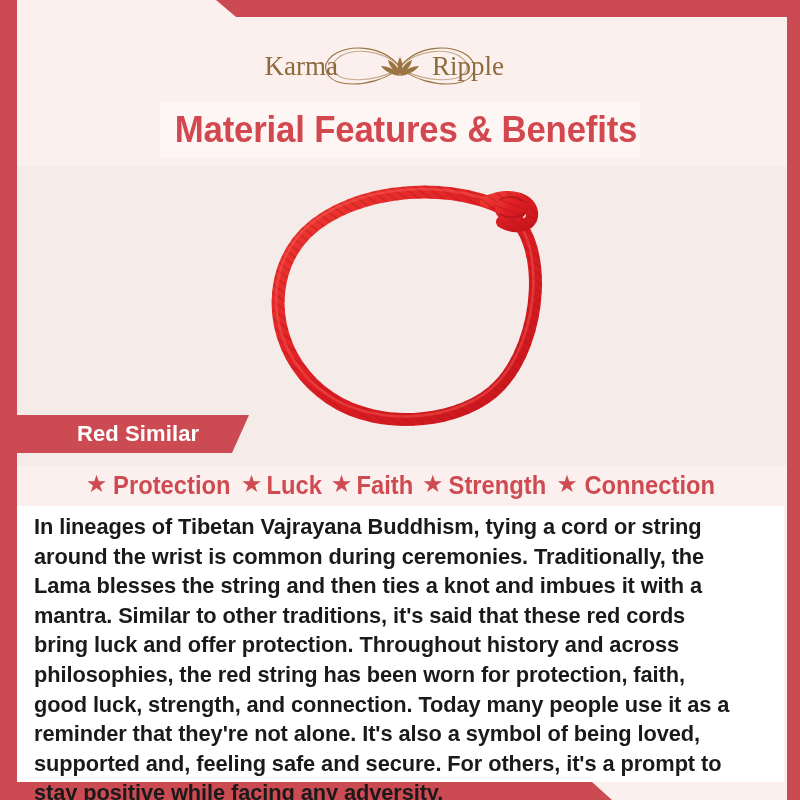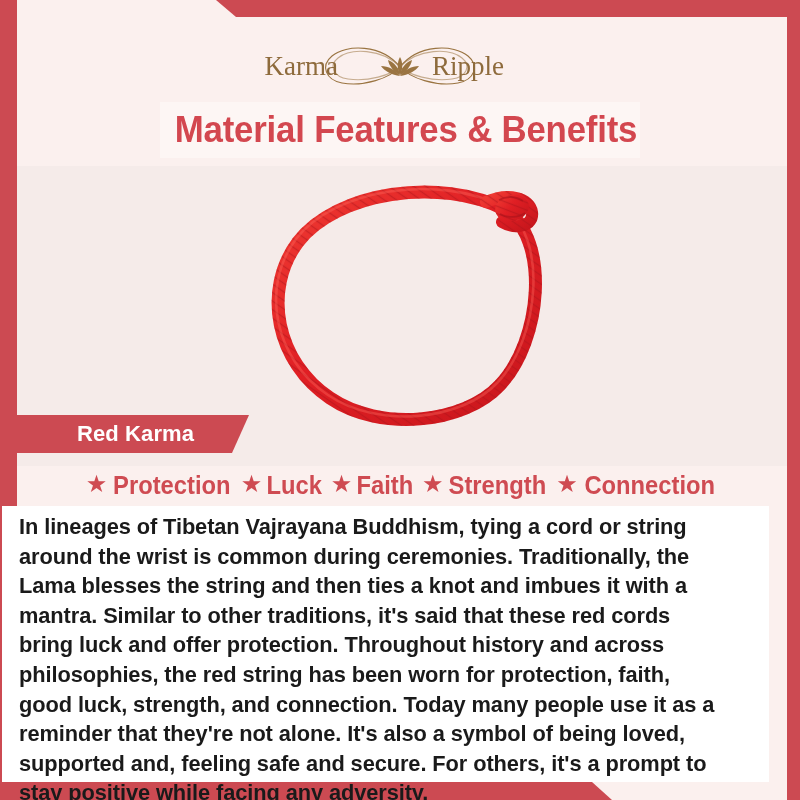--- a/index.html
+++ b/index.html
@@ -159,21 +159,21 @@
     font-weight: bold;
     font-size: 25px;
     color: #cf4b52;
     transform: scaleX(0.95);
     white-space: nowrap;
   }
 
   
   .copy-box {
     position: absolute;
-    top: 506px; left: 2px;
+    top: 506px; left: 17px;
     width: 767px; height: 276px;
     background: #ffffff;
     padding: 6px 19px 0 17px;
   }
   .copy-text {
     font-family: "Liberation Sans Narrow", "Liberation Sans", sans-serif;
     font-weight: bold;
     font-size: 22.5px;
     line-height: 29.6px;
     color: #1a1a1a;
@@ -247,21 +247,21 @@
       <path d="M236 32 C258 22, 280 28, 282 42 C284 56, 266 60, 252 52" fill="none" stroke="url(#cordGrad)" stroke-width="12" stroke-linecap="round"></path>
       <path d="M236 32 C258 22, 280 28, 282 42 C284 56, 266 60, 252 52" fill="none" stroke="url(#braid)" stroke-width="12" stroke-linecap="round"></path>
       <ellipse cx="262" cy="38" rx="17" ry="13" fill="url(#cordGrad)" transform="rotate(-14 262 38)"></ellipse>
       <ellipse cx="262" cy="38" rx="17" ry="13" fill="url(#braid)" transform="rotate(-14 262 38)"></ellipse>
       <path d="M249 30 C256 26, 266 26, 273 31" fill="none" stroke="#a8121a" stroke-width="1.6" opacity="0.6"></path>
       <path d="M250 44 C257 48, 268 48, 275 43" fill="none" stroke="#a8121a" stroke-width="1.6" opacity="0.6"></path>
     </g>
   </svg>
 
   <div class="banner">
-    <span class="banner-label">Red Karma</span>
+    <span class="banner-label">Red Similar</span>
   </div>
 
   <div class="features">
     <div class="feature">
       <span class="star">★</span>
       <span class="feature-label">Protection</span>
     </div>
     <div class="feature">
       <span class="star">★</span>
       <span class="feature-label">Luck</span>

